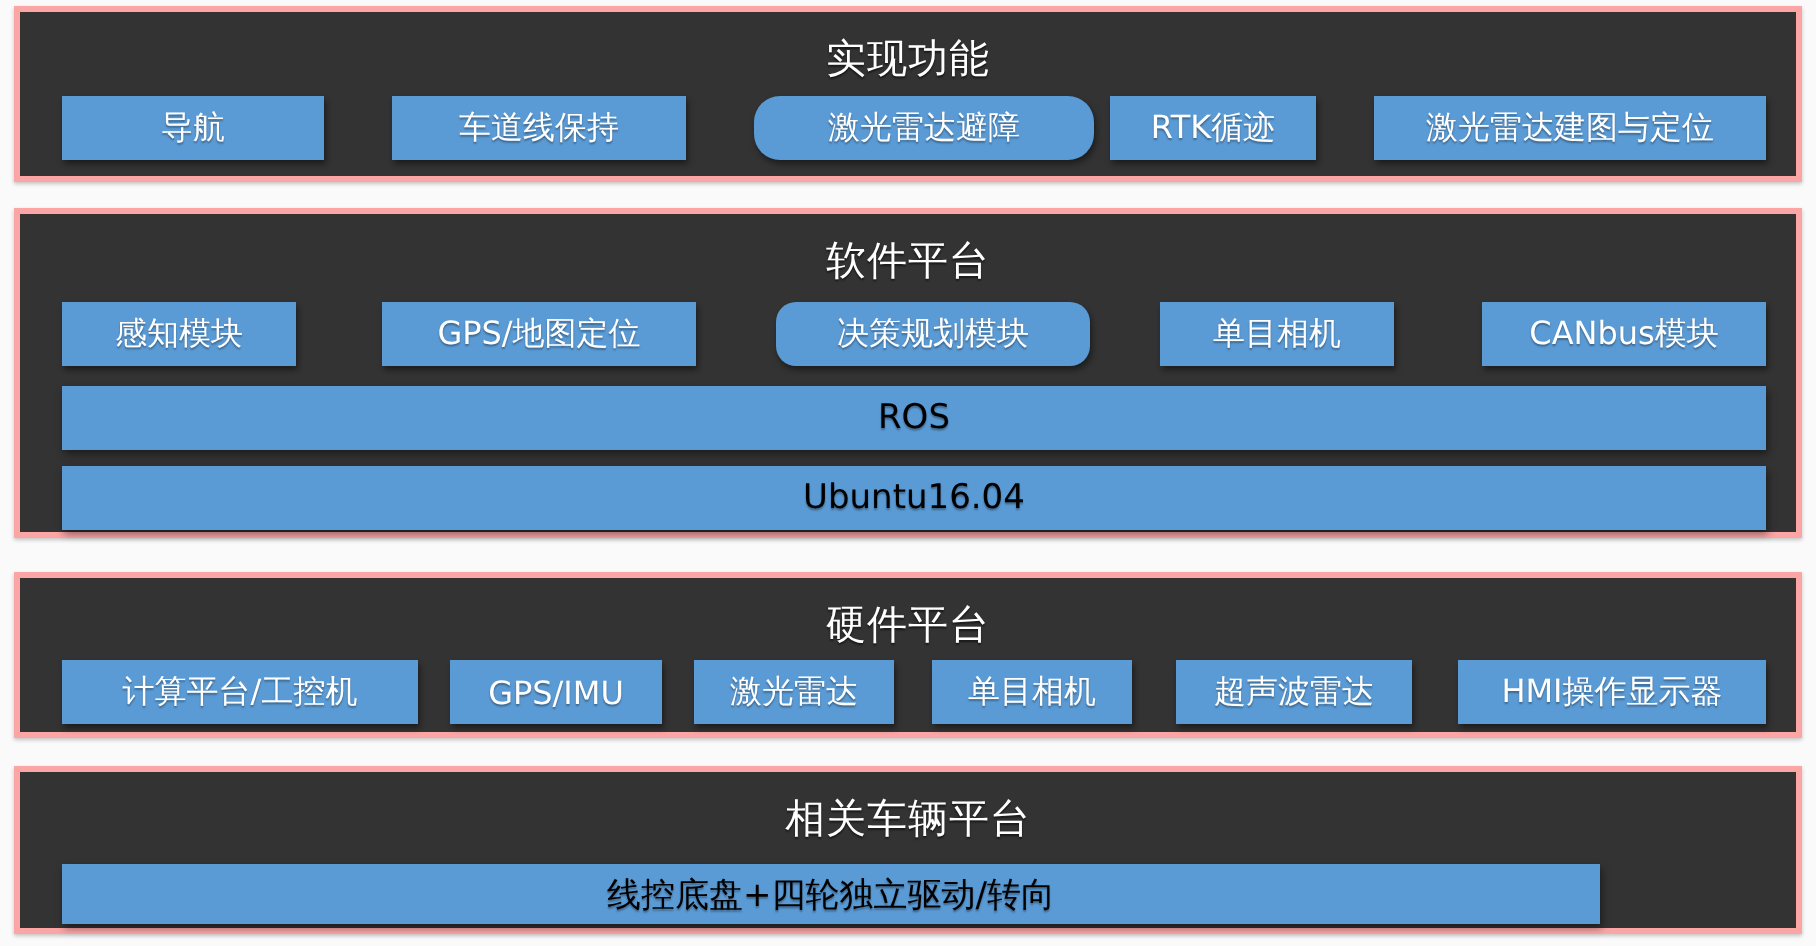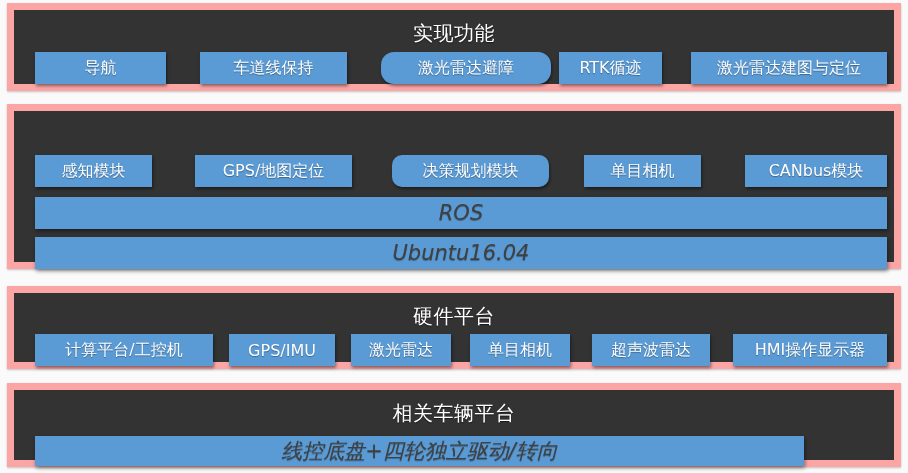--- a/index.html
+++ b/index.html
@@ -22,21 +22,21 @@
     width: 908px;
     height: 473px;
   }
 
   .panel {
     position: absolute;
     left: 7px;
     width: 894px;
     box-sizing: border-box;
     background: #333333;
-    border: 7px solid #fca5a5;
+    border: 3px solid #fca5a5;
     box-shadow: 0 1px 2px rgba(0,0,0,0.22);
   }
 
   .panel-title {
     position: absolute;
     left: 0;
     width: 100%;
     text-align: center;
     color: #ffffff;
     font-size: 20px;
@@ -57,30 +57,29 @@
     justify-content: center;
     white-space: nowrap;
     box-sizing: border-box;
     box-shadow: 1px 2px 3px rgba(0,0,0,0.45);
     text-shadow: 0 1px 1px rgba(0,0,0,0.35);
   }
 
   .bar {
     position: absolute;
     background: #5b9bd5;
-    color: #404040;
-    font-size: 21px;
+    color: #000000;
+    font-size: 17px;
     display: flex;
     align-items: center;
     justify-content: center;
     white-space: nowrap;
     box-sizing: border-box;
     box-shadow: 1px 2px 4px rgba(0,0,0,0.45);
     text-shadow: 0 1px 1px rgba(0,0,0,0.35);
-    font-style: italic;
   }
 
   
   #panel-functions  { top: 3px;   height: 88px; }
   #panel-software   { top: 104px; height: 165px; }
   #panel-hardware   { top: 286px; height: 83px; }
   #panel-vehicle    { top: 383px; height: 84px; }
 
   #panel-functions  .panel-title { top: 11px; }
   #panel-software   .panel-title { top: 11px; }
@@ -100,20 +99,21 @@
     <div class="chip" style="left:186px; top:42px; width:147px; height:32px;">车道线保持</div>
 
     <div class="chip" style="left:367px; top:42px; width:170px; height:32px;border-radius:13px;">激光雷达避障</div>
 
     <div class="chip" style="left:545px; top:42px; width:103px; height:32px;">RTK循迹</div>
 
     <div class="chip" style="left:677px; top:42px; width:196px; height:32px;">激光雷达建图与定位</div>
   </div>
 
   <div class="panel" id="panel-software">
+    <div class="panel-title">软件平台</div>
 
     <div class="chip" style="left:21px;  top:44px; width:117px; height:32px;">感知模块</div>
 
     <div class="chip" style="left:181px; top:44px; width:157px; height:32px;">GPS/地图定位</div>
 
     <div class="chip" style="left:378px; top:44px; width:157px; height:32px;border-radius:10px;">决策规划模块</div>
 
     <div class="chip" style="left:570px; top:44px; width:117px; height:32px;">单目相机</div>
 
     <div class="chip" style="left:731px; top:44px; width:142px; height:32px;">CANbus模块</div>

